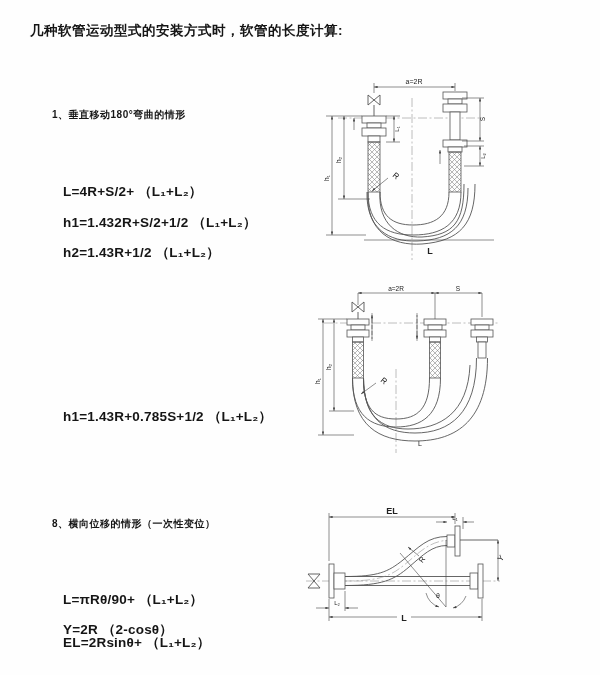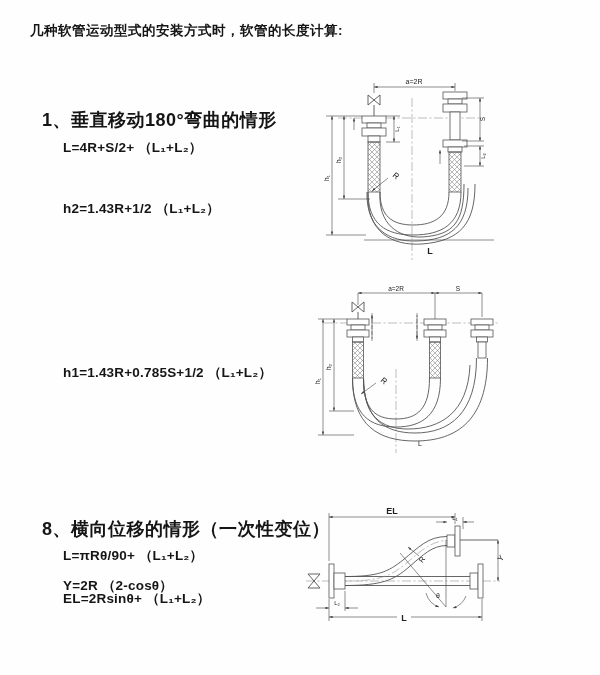--- a/index.html
+++ b/index.html
@@ -7,44 +7,45 @@
     position:relative; width:600px; height:675px;
     background:#fefefdf; background:#fefefe; overflow:hidden;
     font-family:"Liberation Sans","DejaVu Sans",sans-serif;
     color:#151515;
   }
   .doc-title {
     position:absolute; left:30px; top:22px;
     font-size:13.5px; font-weight:700; letter-spacing:0.5px;
   }
   .sec-heading {
-    position:absolute; left:42px;
-    font-size:18px; font-weight:700; letter-spacing:0.5px;
+    position:absolute; left:52px;
+    font-size:10px; font-weight:700; letter-spacing:0.5px;
   }
   .formula {
     position:absolute; left:63px;
-    font-size:13.5px; font-weight:600; letter-spacing:0.2px;
+    font-size:13.5px; font-weight:600; letter-spacing:0.2px;margin-top:44px;
   }
   .diagram { position:absolute; }
   svg text { fill:#222; font-family:"Liberation Sans","DejaVu Sans",sans-serif; }
   .geo   { stroke:#555; stroke-width:0.9; fill:none; }
   .geo-f { stroke:#555; stroke-width:0.8; fill:#fefefe; }
   .dim   { stroke:#444; stroke-width:0.6; fill:none; }
   .cl    { stroke:#8a8a8a; stroke-width:0.55; fill:none; stroke-dasharray:9 2.5 2 2.5; }
   .mv    { stroke:#555; stroke-width:0.6; fill:none; stroke-dasharray:4 2; }
 </style>
 </head>
 <body>
 
 <div class="page">
 
   <div class="doc-title">几种软管运动型式的安装方式时，软管的长度计算:</div>
 
   <div class="sec-heading" style="top:108px">1、垂直移动180°弯曲的情形</div>
   <div class="formula" style="top:139px">L=4R+S/2+ （L₁+L₂）</div>
+  <div class="formula" style="top:170px">h1=1.432R+S/2+1/2 （L₁+L₂）</div>
   <div class="formula" style="top:200px">h2=1.43R+1/2 （L₁+L₂）</div>
 
   <div class="diagram" style="left:312px; top:72px">
     <svg width="270" height="192" viewBox="0 0 270 192">
       <defs>
         <marker id="a1" markerWidth="6" markerHeight="4" refX="6" refY="2" orient="auto">
             <path d="M0,0 L6,2 L0,4 Z" fill="#444"></path>
           </marker>
         <marker id="a1s" markerWidth="6" markerHeight="4" refX="0" refY="2" orient="auto">
             <path d="M6,0 L0,2 L6,4 Z" fill="#444"></path>

